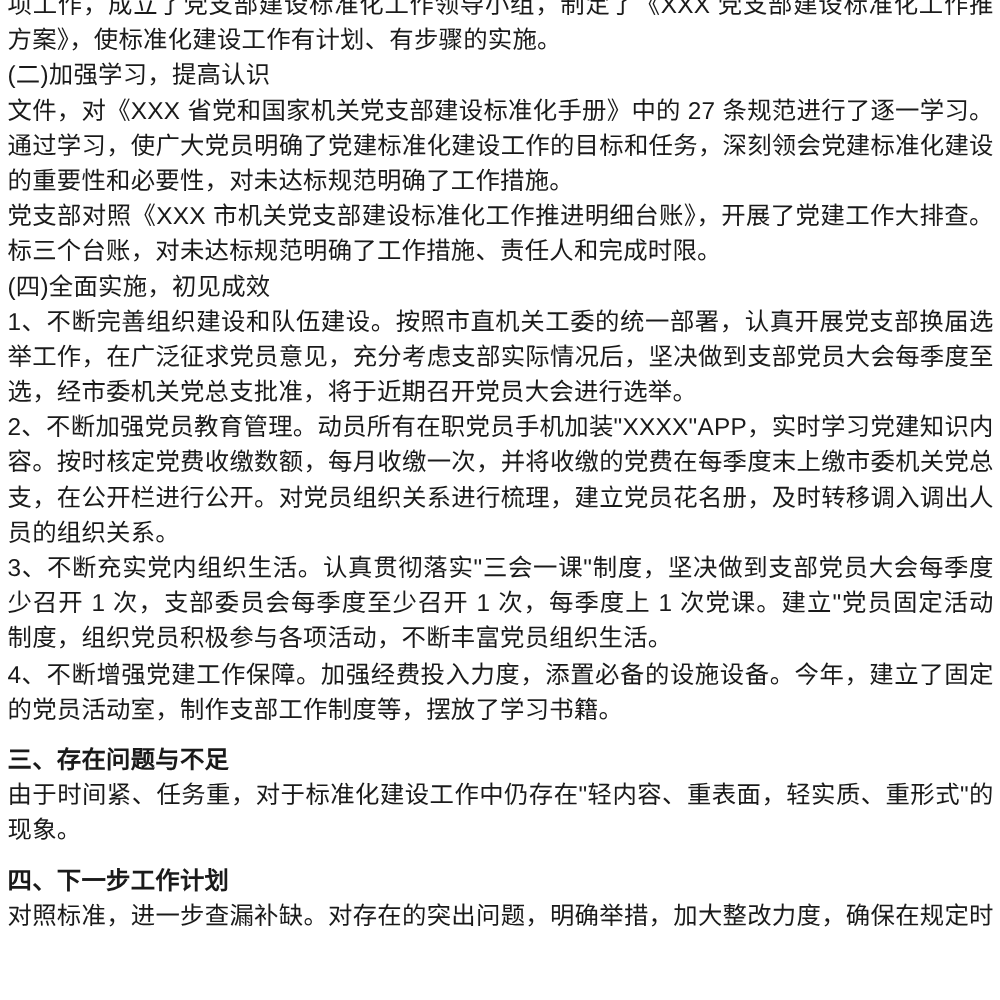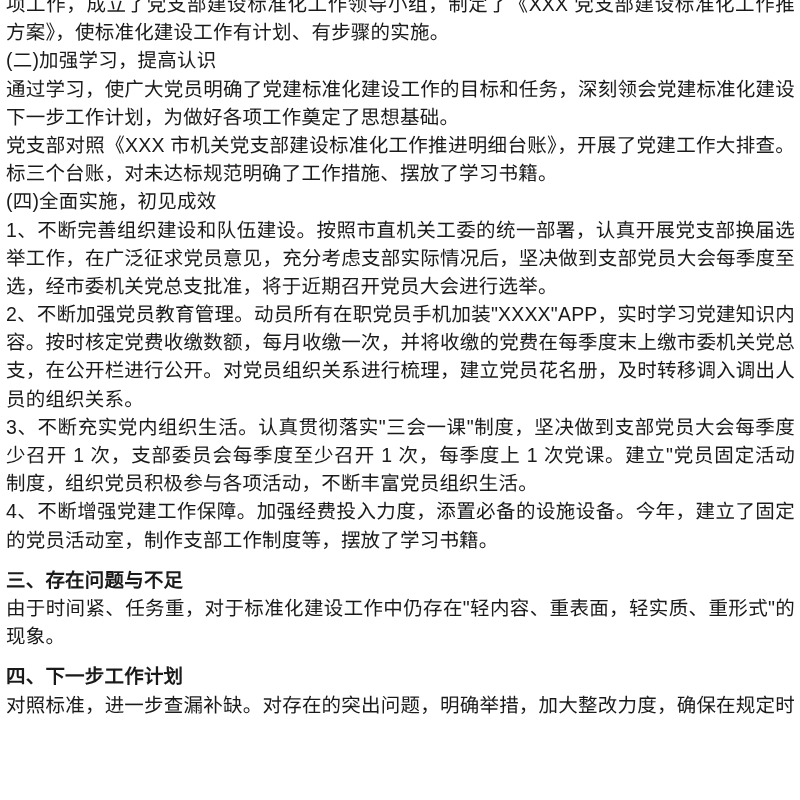--- a/index.html
+++ b/index.html
@@ -40,24 +40,25 @@
   }
 </style>
 </head>
 <body style="background: rgb(255, 255, 255);">
 
 <div class="doc" style="color: rgb(26, 26, 26);">
 
 <div class="line justify">项工作，成立了党支部建设标准化工作领导小组，制定了《XXX 党支部建设标准化工作推进</div>
     <div class="line">方案》，使标准化建设工作有计划、有步骤的实施。</div>
     <div class="line">(二)加强学习，提高认识</div>
+    <div class="line justify">文件，对《XXX 省党和国家机关党支部建设标准化手册》中的 27 条规范进行了逐一学习。</div>
     <div class="line justify">通过学习，使广大党员明确了党建标准化建设工作的目标和任务，深刻领会党建标准化建设</div>
-    <div class="line">下一步工作计划，为做好各项工作奠定了思想基础。</div>
+    <div class="line">的重要性和必要性，对未达标规范明确了工作措施。</div>
     <div class="line justify">党支部对照《XXX 市机关党支部建设标准化工作推进明细台账》，开展了党建工作大排查。</div>
-    <div class="line">标三个台账，对未达标规范明确了工作措施、摆放了学习书籍。</div>
+    <div class="line">标三个台账，对未达标规范明确了工作措施、责任人和完成时限。</div>
     <div class="line">(四)全面实施，初见成效</div>
     <div class="line justify">1、不断完善组织建设和队伍建设。按照市直机关工委的统一部署，认真开展党支部换届选</div>
     <div class="line justify">举工作，在广泛征求党员意见，充分考虑支部实际情况后，坚决做到支部党员大会每季度至</div>
     <div class="line">选，经市委机关党总支批准，将于近期召开党员大会进行选举。</div>
     <div class="line justify">2、不断加强党员教育管理。动员所有在职党员手机加装"XXXX"APP，实时学习党建知识内</div>
     <div class="line justify">容。按时核定党费收缴数额，每月收缴一次，并将收缴的党费在每季度末上缴市委机关党总</div>
     <div class="line justify">支，在公开栏进行公开。对党员组织关系进行梳理，建立党员花名册，及时转移调入调出人</div>
     <div class="line">员的组织关系。</div>
     <div class="line justify">3、不断充实党内组织生活。认真贯彻落实"三会一课"制度，坚决做到支部党员大会每季度至</div>
     <div class="line justify">少召开 1 次，支部委员会每季度至少召开 1 次，每季度上 1 次党课。建立"党员固定活动日"</div>

